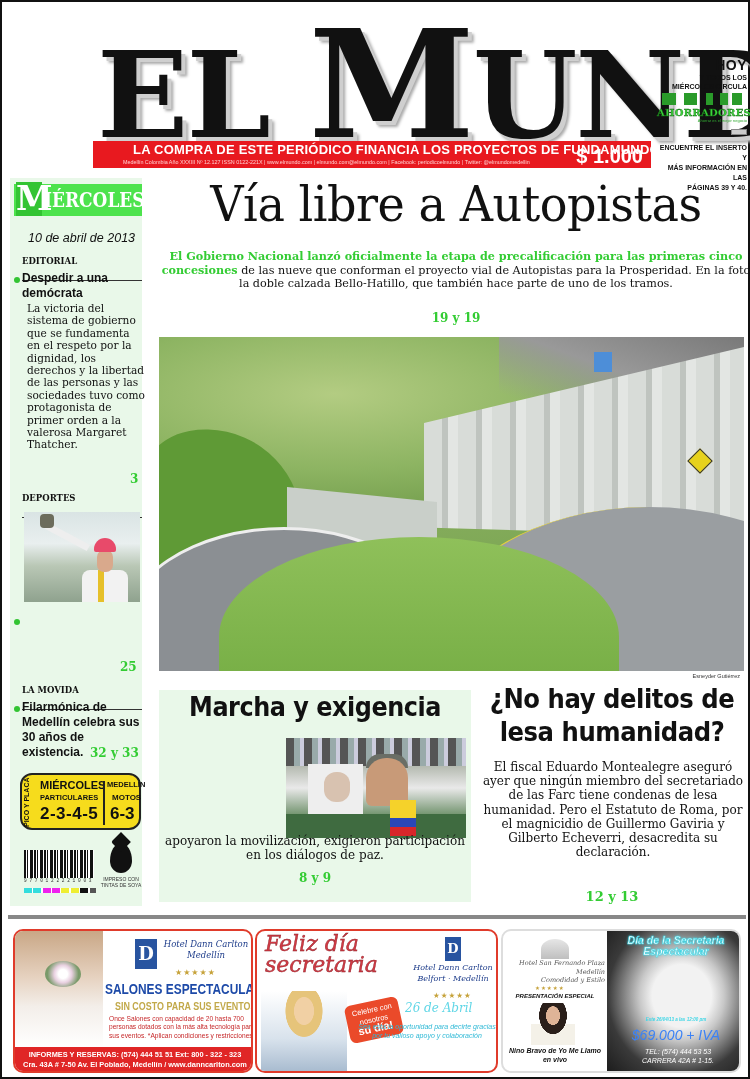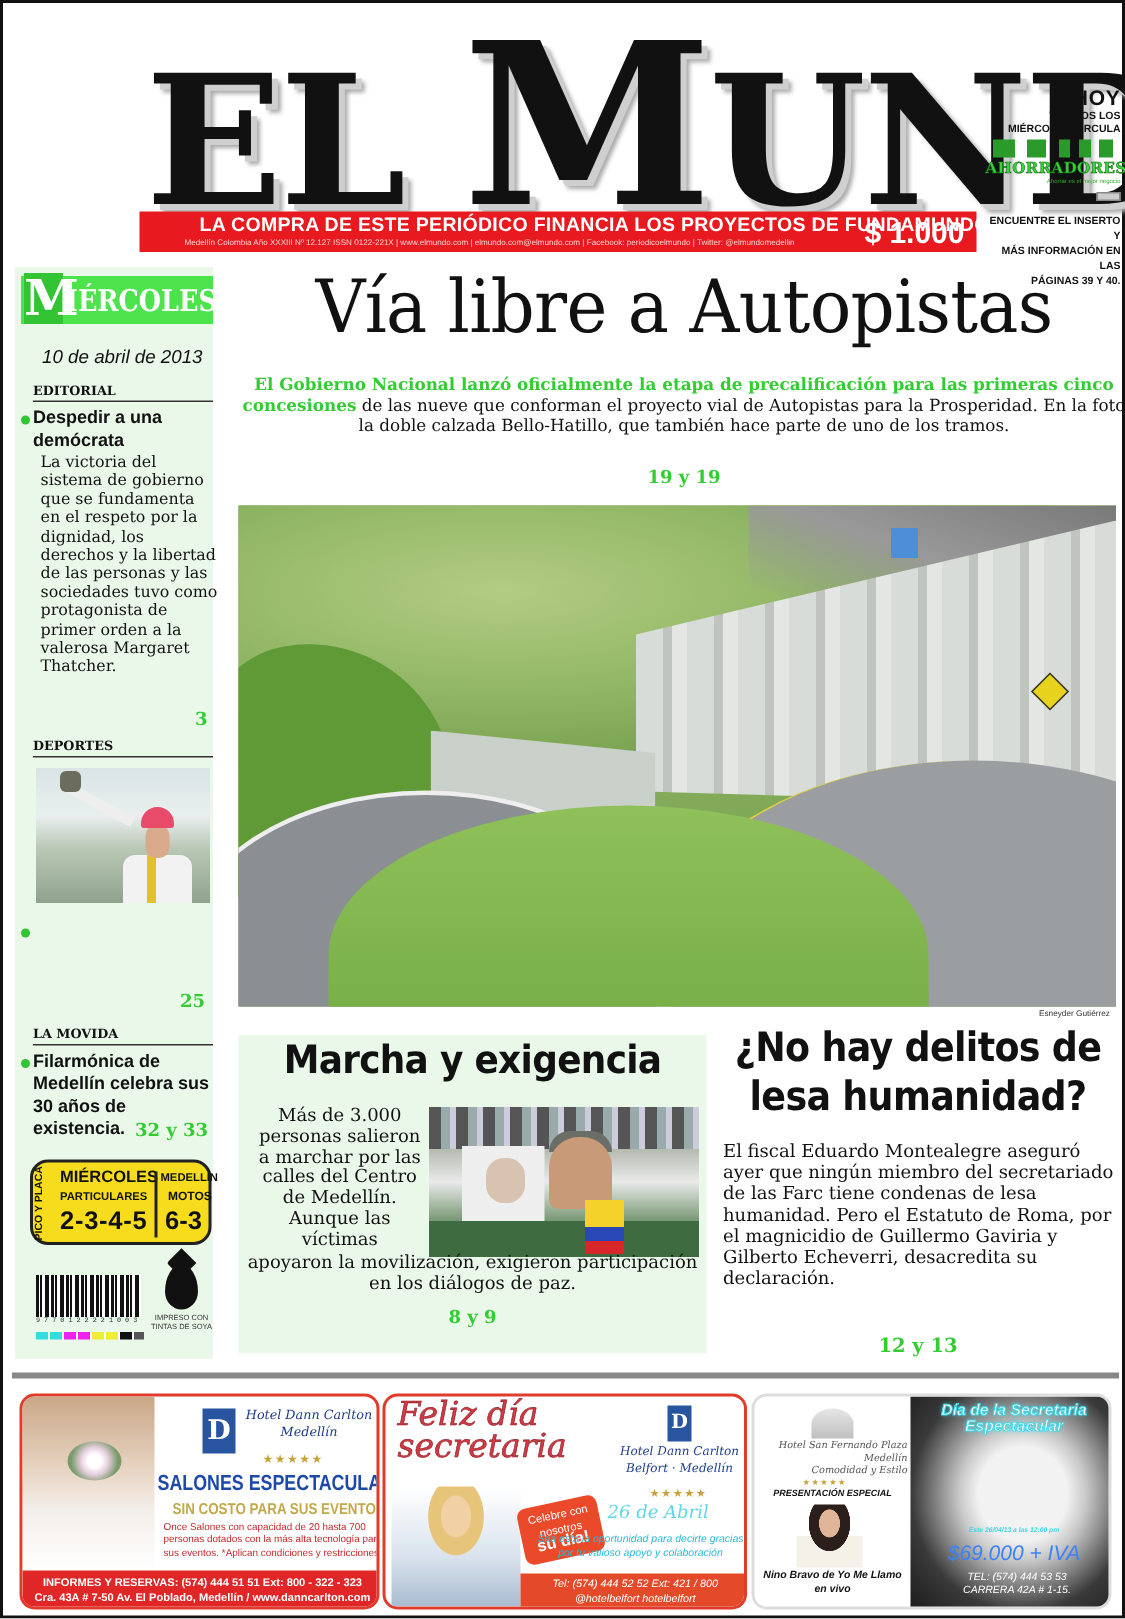--- a/index.html
+++ b/index.html
@@ -24,21 +24,21 @@
 .promo .tiny{font-size:4px;color:#3a3;line-height:5px}
 .promo .mini-logo{display:inline-block;margin:2px auto;width:16px;height:6px;background:#ccc;border:1px solid #888}
 .promo .enc{font-size:7px;line-height:10px;font-weight:bold;margin-top:2px}
 
 
 .side{position:absolute;left:8px;top:176px;width:132px;height:728px;background:#e9f8e9}
 .dayhead{position:absolute;left:4px;top:6px;width:128px;height:32px;background:#4de34d}
 .dayhead .M{position:absolute;left:2px;top:-2px;width:26px;height:34px;background:#33c433;color:#fff;font-weight:900;font-size:33px;line-height:34px;text-align:center;font-family:"DejaVu Serif",serif}
 .dayhead .rest{position:absolute;left:30px;top:4px;color:#fff;font-weight:900;font-size:20px;font-family:"DejaVu Serif",serif;letter-spacing:0px;transform:scaleX(0.85);transform-origin:left}
 .date{position:absolute;left:18px;top:53px;font-family:"Liberation Sans",sans-serif;font-style:italic;font-size:12.5px}
-.sec{position:absolute;left:12px;width:120px;font-family:"DejaVu Serif",serif;font-weight:900;font-size:8.5px;border-bottom:1px solid #333;padding-bottom:1px}
+.sec{position:absolute;left:12px;width:120px;font-family:"DejaVu Serif",serif;font-weight:900;font-size:8.5px;border-bottom:1px solid #333;padding-bottom:14px}
 .bullet{position:absolute;width:6px;height:6px;border-radius:50%;background:#33c433}
 .hl{position:absolute;font-family:"Liberation Sans",sans-serif;font-weight:bold;font-size:12px;line-height:15px;color:#111}
 .body-ed{position:absolute;left:17px;top:124px;width:118px;font-family:"DejaVu Serif",serif;font-size:10.6px;line-height:12.4px}
 .pg{position:absolute;font-family:"DejaVu Serif",serif;font-weight:bold;color:#33cc33;font-size:12px}
 .photo-sport{position:absolute;left:14px;top:334px;width:116px;height:90px;background:linear-gradient(180deg,#d9e4e4 0%,#e9efef 35%,#b9c7b5 60%,#8fa28e 100%);overflow:hidden}
 .photo-sport .helmet{position:absolute;left:70px;top:26px;width:22px;height:14px;border-radius:11px 11px 2px 2px;background:#e84a6a}
 .photo-sport .face{position:absolute;left:73px;top:38px;width:16px;height:22px;border-radius:7px;background:#d9a98c}
 .photo-sport .body{position:absolute;left:58px;top:58px;width:46px;height:40px;background:#f2f2f2;border-radius:8px 8px 0 0}
 .photo-sport .strap{position:absolute;left:74px;top:58px;width:6px;height:34px;background:#e6c02a}
 .photo-sport .arm{position:absolute;left:22px;top:10px;width:48px;height:7px;background:#eee;transform:rotate(28deg);transform-origin:left}
@@ -92,21 +92,21 @@
 .m-photo .bldg{position:absolute;left:0;top:0;width:180px;height:28px;background:repeating-linear-gradient(90deg,#555 0 8px,#9aa 8px 14px,#ccd 14px 18px)}
 .m-photo .poster{position:absolute;left:22px;top:26px;width:55px;height:58px;background:#eeeeee}
 .m-photo .pface{position:absolute;left:38px;top:34px;width:26px;height:30px;border-radius:12px;background:#d8c2b0}
 .m-photo .man{position:absolute;left:80px;top:20px;width:42px;height:48px;border-radius:20px 20px 6px 6px;background:#c89a78}
 .m-photo .cap{position:absolute;left:80px;top:16px;width:42px;height:14px;border-radius:20px 20px 0 0;background:#6a6e66}
 .m-photo .flag{position:absolute;left:104px;top:62px;width:26px;height:36px;background:linear-gradient(180deg,#f5d22a 0 50%,#2a47b8 50% 75%,#d8262a 75%)}
 .m-photo .banner{position:absolute;left:0;top:76px;width:180px;height:24px;background:#3f6b40}
 
 .fiscal{position:absolute;left:472px;top:680px;width:276px;height:222px}
 .fiscal h2{position:absolute;left:0;top:0;width:276px;text-align:center;font-family:"DejaVu Sans",sans-serif;font-weight:bold;font-size:27px;line-height:33px;letter-spacing:-0.5px;transform:scaleX(0.9)}
-.fiscal .txt{position:absolute;left:8px;top:78px;width:262px;font-family:"DejaVu Serif",serif;font-size:12px;line-height:14.2px}
+.fiscal .txt{position:absolute;left:8px;top:78px;width:262px;text-align:center;font-family:"DejaVu Serif",serif;font-size:12px;line-height:14.2px}
 .fiscal .pgf{position:absolute;left:0;top:204px;width:276px;text-align:center}
 
 .rule{position:absolute;left:6px;top:913px;width:738px;height:4px;background:#888}
 
 
 .ad{position:absolute;top:927px;height:144px;border:2px solid #e03b2b;border-radius:10px;overflow:hidden;background:#fff}
 .ad1{left:11px;width:240px}
 .ad2{left:253px;width:243px}
 .ad3{left:499px;width:240px;border-color:#ddd}
 .ad1 .pic{position:absolute;left:0;top:0;width:88px;height:116px;background:linear-gradient(180deg,#c9a786 0%,#e6d2c0 40%,#f3eee9 65%,#fff 100%)}
@@ -229,21 +229,20 @@
     <div class="mp-road1"></div>
     <div class="mp-road2"></div>
     <div class="mp-grass"></div>
     <div class="mp-portable"></div>
     <div class="mp-sign"></div>
   </div>
   <div class="credit">Esneyder Gutiérrez</div>
 
   <div class="marcha">
     <h2>Marcha y exigencia</h2>
-    <div class="txt1">Más de 3.000 personas salieron a marchar por las calles del Centro de Medellín. Aunque las víctimas</div>
     <div class="m-photo">
       <div class="bldg"></div>
         <div class="poster"></div>
         <div class="pface"></div>
         <div class="cap"></div>
         <div class="man"></div>
         <div class="banner"></div>
         <div class="flag"></div>
     </div>
     <div class="txt2">apoyaron la movilización, exigieron participación en los diálogos de paz.</div>
@@ -273,21 +272,20 @@
 
   <div class="ad ad2">
     <div class="feliz" style="width:140px">Feliz día secretaria</div>
     <div class="woman"></div>
     <div class="bubble"><span>Celebre con nosotros</span><br><b>su día!</b></div>
     <div class="logo">D</div>
     <div class="hname">Hotel Dann Carlton Belfort · Medellín</div>
     <div class="stars">★★★★★</div>
     <div class="date">26 de Abril</div>
     <div class="msg">Sea esta la oportunidad para decirte gracias por tu valioso apoyo y colaboración</div>
-    <div class="foot"><span>Tel: (574) 444 52 52  Ext: 421 / 800</span><br><span>@hotelbelfort   hotelbelfort</span></div>
   </div>
 
   <div class="ad ad3">
     <div class="logo"></div>
     <div class="hname"><span>Hotel San Fernando Plaza Medellín</span><br><span>Comodidad y Estilo</span></div>
     <div class="stars">★★★★★</div>
     <div class="pres">PRESENTACIÓN ESPECIAL</div>
     <div class="singer"></div>
     <div class="nino">Nino Bravo de Yo Me Llamo en vivo</div>
     <div class="photo"></div>

